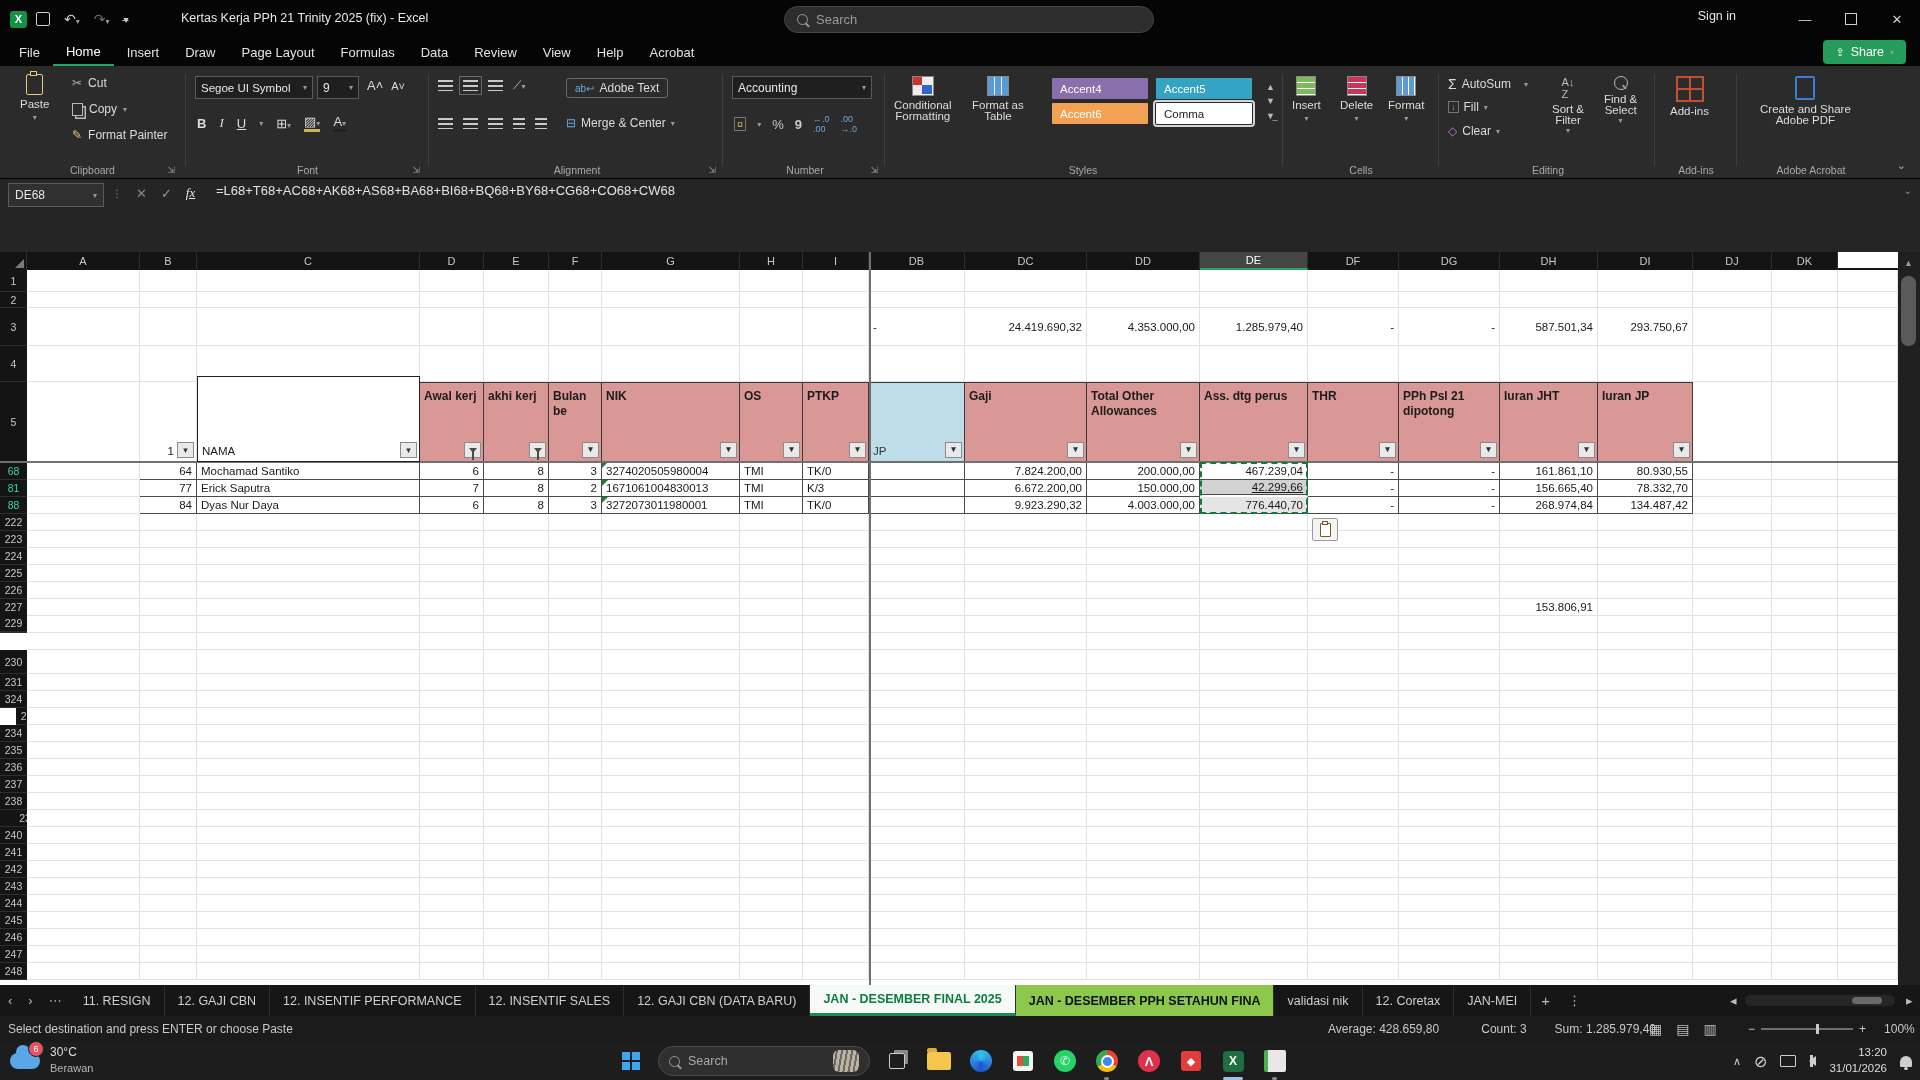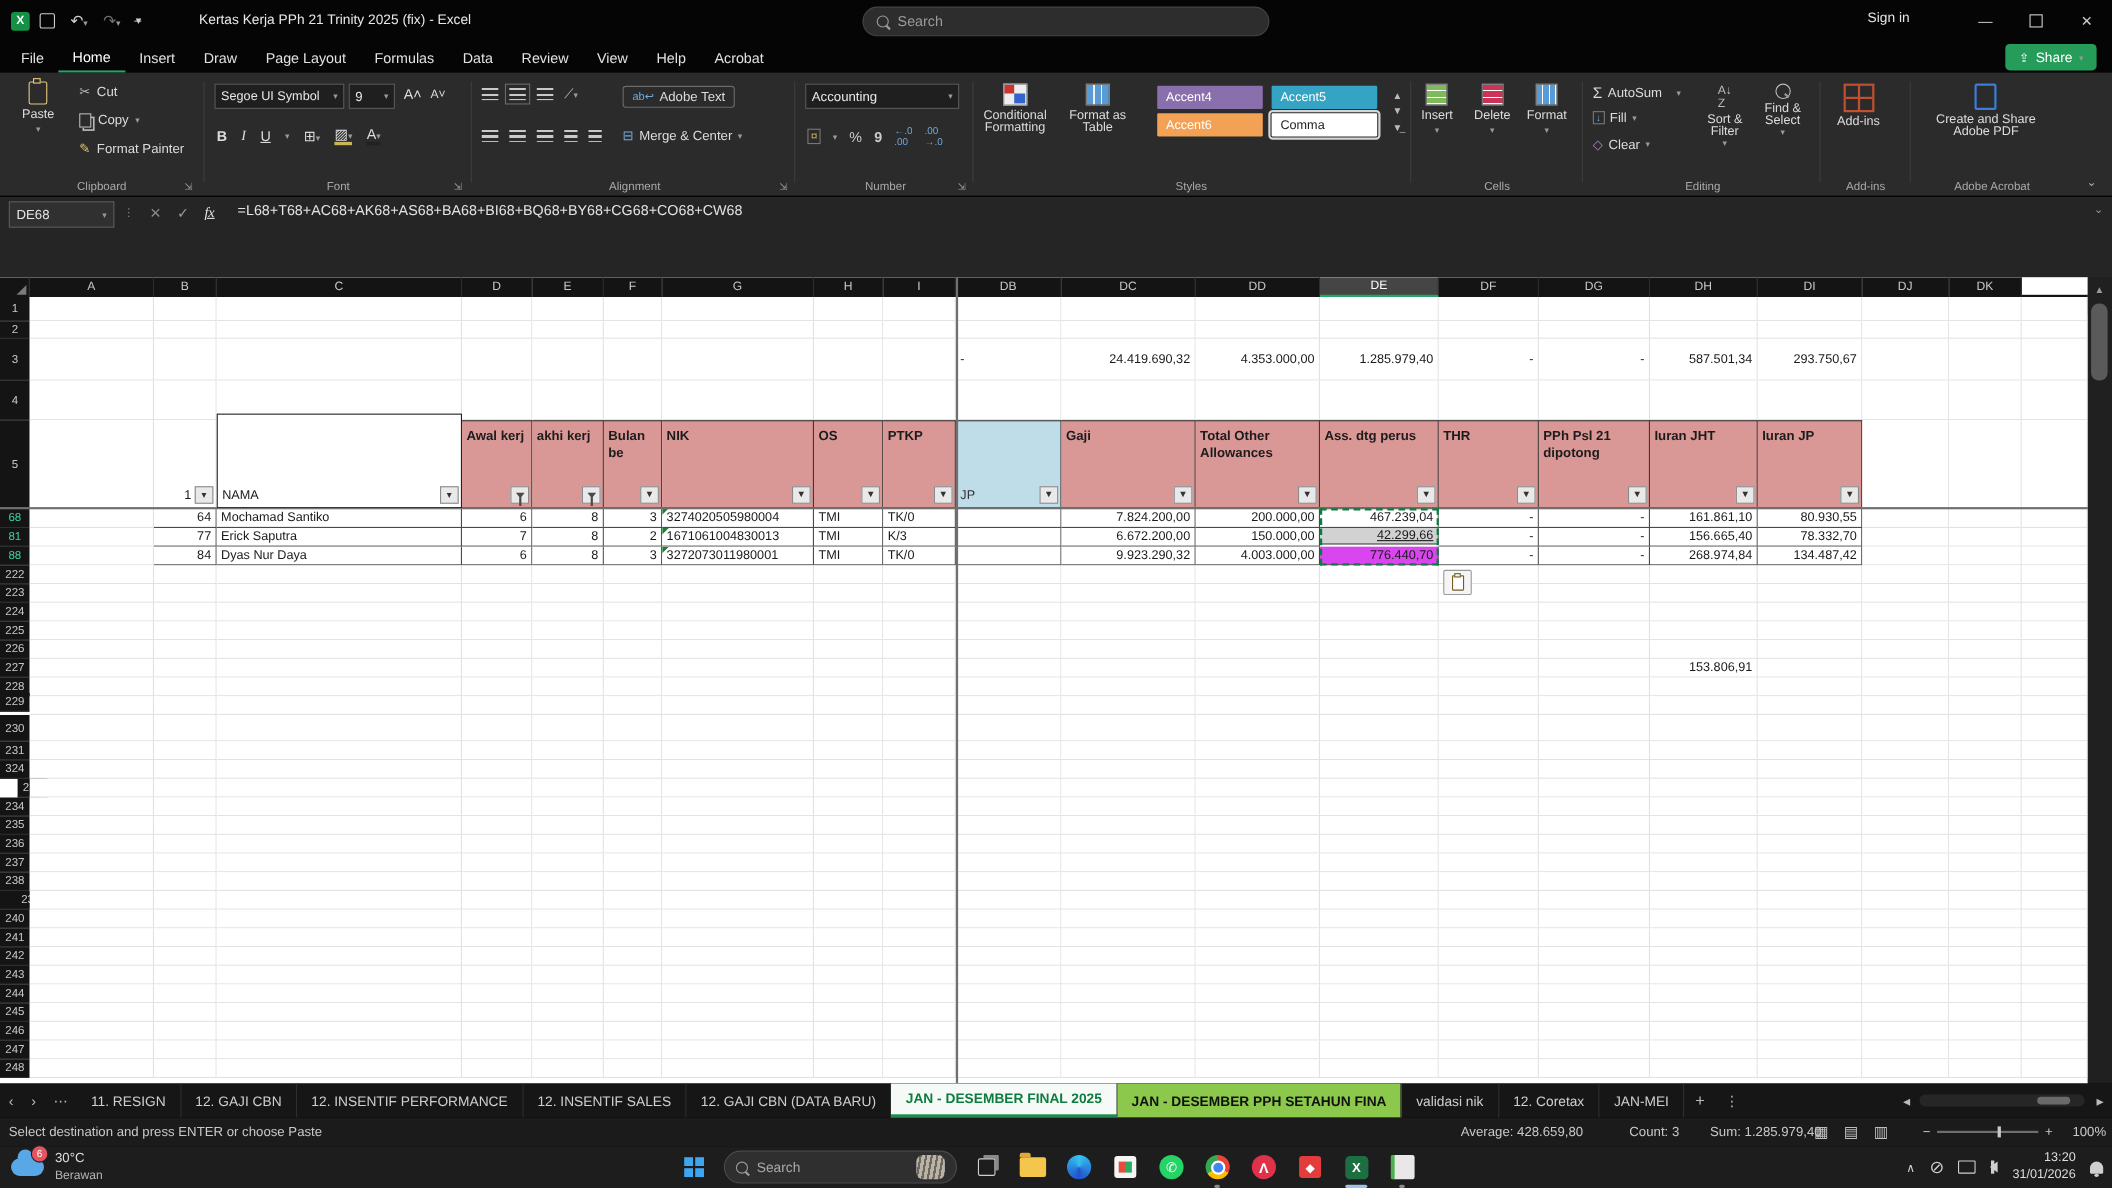--- a/index.html
+++ b/index.html
@@ -533,21 +533,21 @@
     <div class="cell table txt" style="left: 197px; top: 245px; width: 223px; height: 17px;">Dyas Nur Daya</div>
     <div class="cell table num" style="left: 420px; top: 245px; width: 64px; height: 17px;">6</div>
     <div class="cell table num" style="left: 484px; top: 245px; width: 65px; height: 17px;">8</div>
     <div class="cell table num" style="left: 549px; top: 245px; width: 53px; height: 17px;">3</div>
     <div class="cell table txt" style="left: 602px; top: 245px; width: 138px; height: 17px;">3272073011980001<span class="gtri"></span></div>
     <div class="cell table txt" style="left: 740px; top: 245px; width: 63px; height: 17px;">TMI</div>
     <div class="cell table txt" style="left: 803px; top: 245px; width: 66px; height: 17px;">TK/0</div>
     <div class="cell table txt" style="left: 869px; top: 245px; width: 96px; height: 17px;"></div>
     <div class="cell table num" style="left: 965px; top: 245px; width: 122px; height: 17px;">9.923.290,32</div>
     <div class="cell table num" style="left: 1087px; top: 245px; width: 113px; height: 17px;">4.003.000,00</div>
-    <div class="cell table num" style="left: 1200px; top: 245px; width: 108px; height: 17px; background: #d946ef;">776.440,70</div>
+    <div class="cell table num" style="left: 1200px; top: 245px; width: 108px; height: 17px; background: #e5e5e5;">776.440,70</div>
     <div class="cell table num" style="left: 1308px; top: 245px; width: 91px; height: 17px;">-</div>
     <div class="cell table num" style="left: 1399px; top: 245px; width: 101px; height: 17px;">-</div>
     <div class="cell table num" style="left: 1500px; top: 245px; width: 98px; height: 17px;">268.974,84</div>
     <div class="cell table num" style="left: 1598px; top: 245px; width: 95px; height: 17px;">134.487,42</div>
     <div class="cell txt" style="left: 1693px; top: 245px; width: 79px; height: 17px;"></div>
     <div class="cell txt" style="left: 1772px; top: 245px; width: 66px; height: 17px;"></div>
     <div class="cell txt" style="left: 1838px; top: 245px; width: 60px; height: 17px;"></div>
     <div class="rowhead" style="left: 0px; top: 262px; width: 27px; height: 17px;">222</div>
     <div class="cell" style="left: 27px; top: 262px; width: 113px; height: 17px;"></div>
     <div class="cell" style="left: 140px; top: 262px; width: 57px; height: 17px;"></div>
@@ -688,21 +688,21 @@
     <div class="cell" style="left: 965px; top: 364px; width: 122px; height: 17px;"></div>
     <div class="cell" style="left: 1087px; top: 364px; width: 113px; height: 17px;"></div>
     <div class="cell" style="left: 1200px; top: 364px; width: 108px; height: 17px;"></div>
     <div class="cell" style="left: 1308px; top: 364px; width: 91px; height: 17px;"></div>
     <div class="cell" style="left: 1399px; top: 364px; width: 101px; height: 17px;"></div>
     <div class="cell" style="left: 1500px; top: 364px; width: 98px; height: 17px;"></div>
     <div class="cell" style="left: 1598px; top: 364px; width: 95px; height: 17px;"></div>
     <div class="cell" style="left: 1693px; top: 364px; width: 79px; height: 17px;"></div>
     <div class="cell" style="left: 1772px; top: 364px; width: 66px; height: 17px;"></div>
     <div class="cell" style="left: 1838px; top: 364px; width: 60px; height: 17px;"></div>
-    <div class="rowhead" style="left: 0px; top: 378px; width: 27px; height: 17px;">229</div>
+    <div class="rowhead" style="left: 0px; top: 363px; width: 27px; height: 17px;">229</div>
     <div class="cell" style="left: 27px; top: 381px; width: 113px; height: 17px;"></div>
     <div class="cell" style="left: 140px; top: 381px; width: 57px; height: 17px;"></div>
     <div class="cell" style="left: 197px; top: 381px; width: 223px; height: 17px;"></div>
     <div class="cell" style="left: 420px; top: 381px; width: 64px; height: 17px;"></div>
     <div class="cell" style="left: 484px; top: 381px; width: 65px; height: 17px;"></div>
     <div class="cell" style="left: 549px; top: 381px; width: 53px; height: 17px;"></div>
     <div class="cell" style="left: 602px; top: 381px; width: 138px; height: 17px;"></div>
     <div class="cell" style="left: 740px; top: 381px; width: 63px; height: 17px;"></div>
     <div class="cell" style="left: 803px; top: 381px; width: 66px; height: 17px;"></div>
     <div class="cell" style="left: 869px; top: 381px; width: 96px; height: 17px;"></div>

